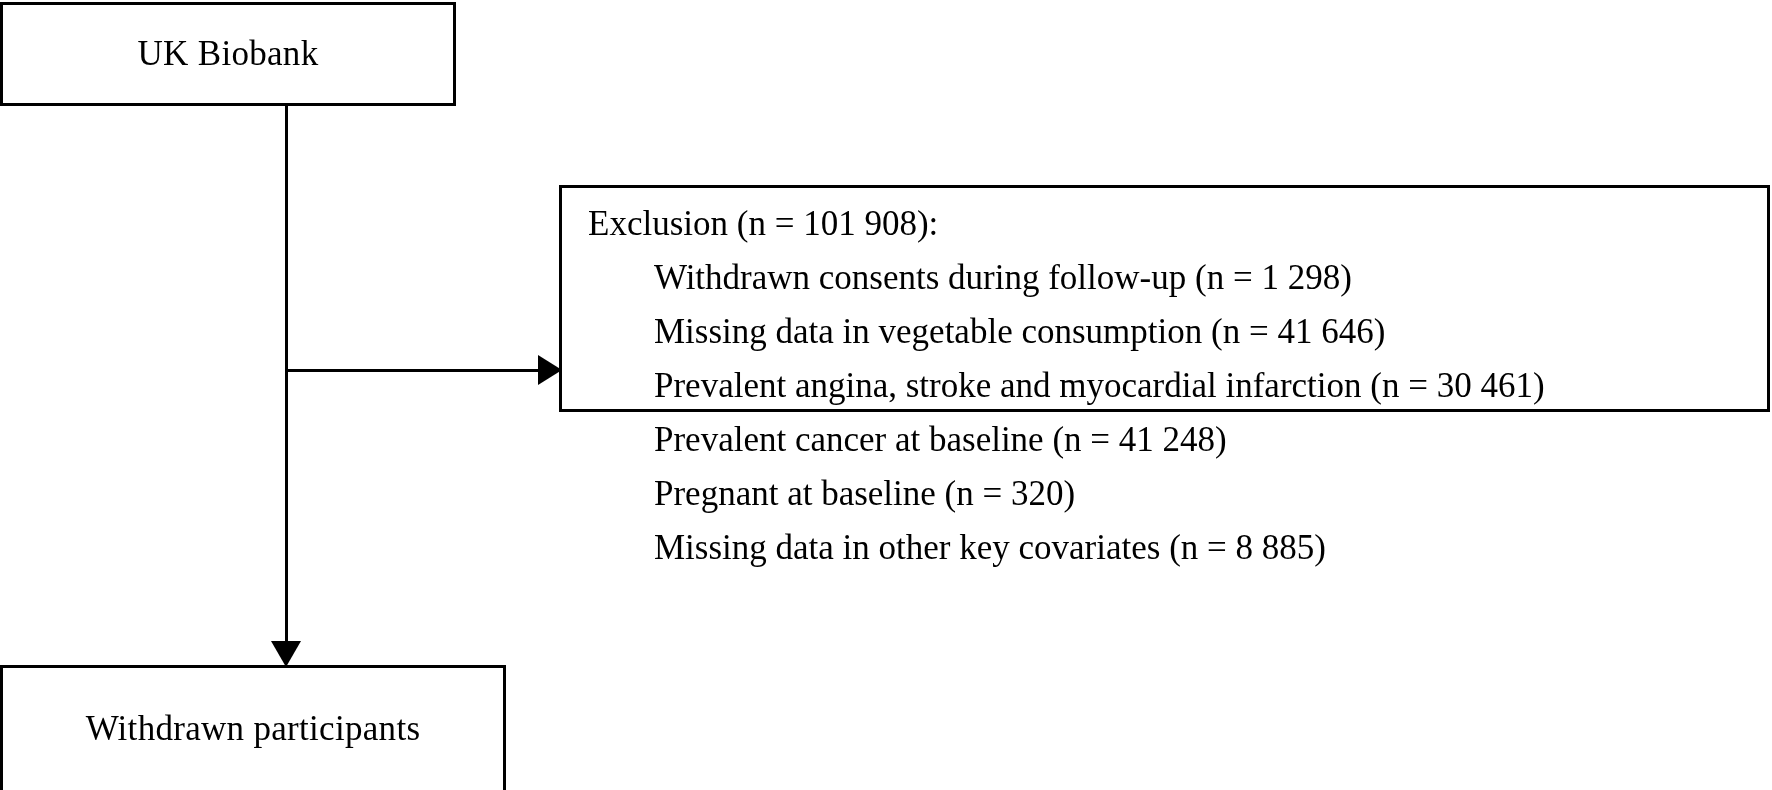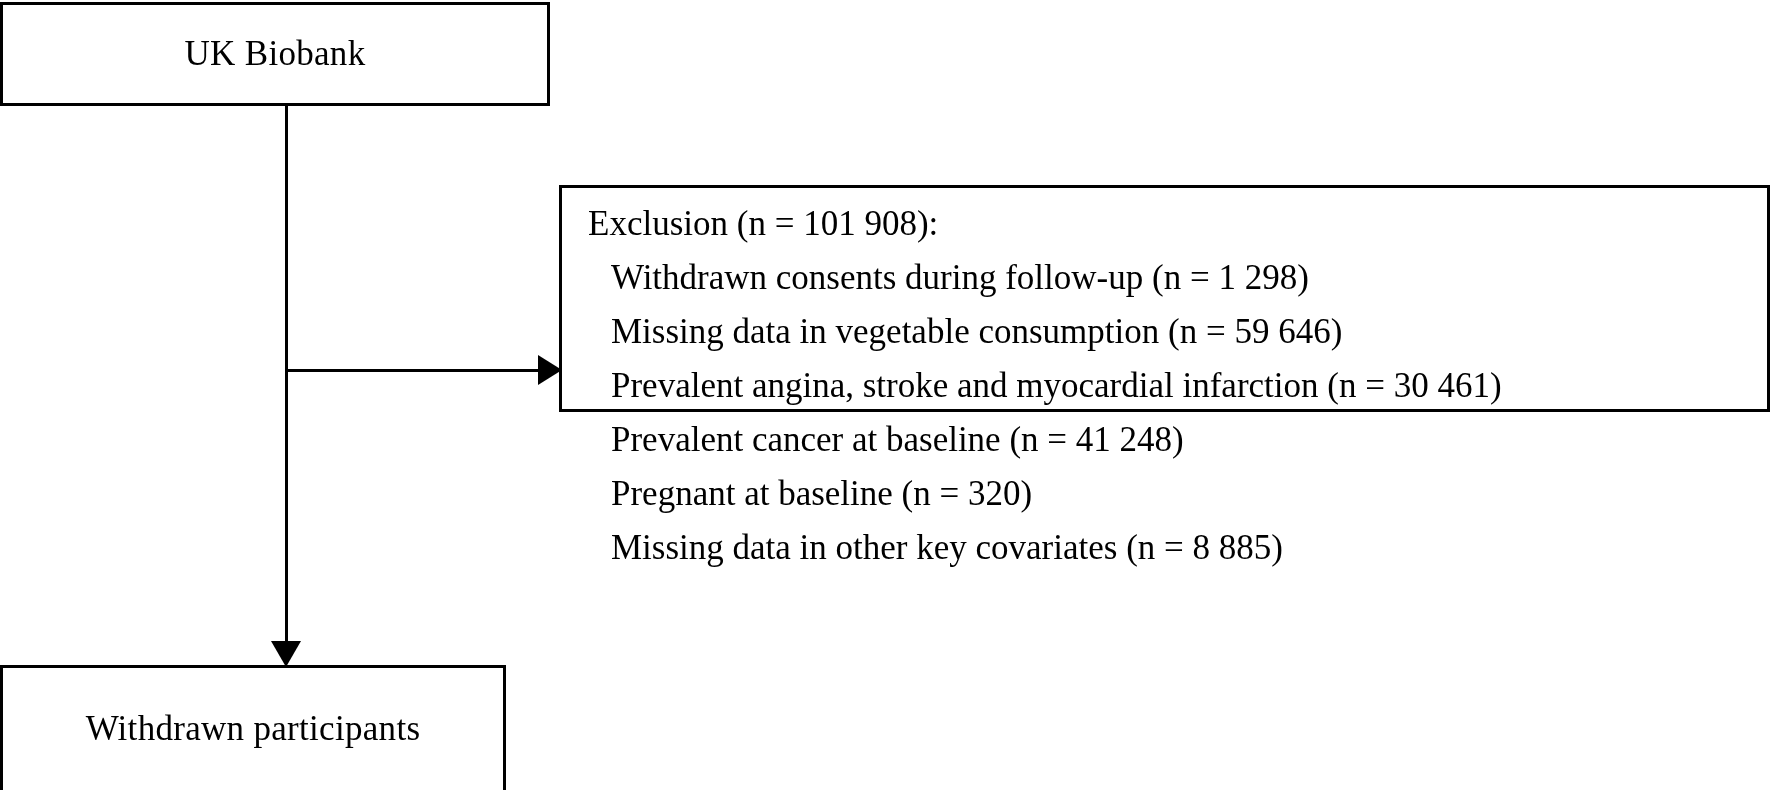--- a/index.html
+++ b/index.html
@@ -40,21 +40,21 @@
   .box-line {
     font-size: 35px;
     line-height: 1.32;
     letter-spacing: 0.3px;
     white-space: nowrap;
   }
 
   #box-uk-biobank {
     left: 0px;
     top: 2px;
-    width: 550px;
+    width: 456px;
     height: 104px;
   }
 
   #box-included {
     left: 0px;
     top: 665px;
     width: 506px;
     height: 128px;
   }
 
@@ -78,21 +78,21 @@
 
   .excl-list {
     margin: 0;
     padding: 0;
     list-style: none;
   }
 
   .excl-item {
     font-size: 35px;
     line-height: 1.0;
-    padding-left: 49px;
+    padding-left: 92px;
     margin-top: 19px;
     white-space: nowrap;
   }
 
   
   .conn {
     position: absolute;
     background: #000000;
     z-index: 1;
   }
@@ -148,21 +148,21 @@
   <div class="arrowhead" id="arrow-to-included"></div>
 
   <div class="box centered" id="box-uk-biobank">
     <div class="box-line">UK Biobank</div>
   </div>
 
   <div class="box" id="box-exclusion">
     <div class="excl-header">Exclusion (n = 101 908):</div>
     <ul class="excl-list">
       <li class="excl-item">Withdrawn consents during follow-up  (n = 1 298)</li>
-      <li class="excl-item">Missing data in vegetable consumption  (n = 59 646)</li>
+      <li class="excl-item">Missing data in vegetable consumption  (n = 41 646)</li>
       <li class="excl-item">Prevalent angina, stroke and myocardial infarction  (n = 30 461)</li>
       <li class="excl-item">Prevalent cancer at baseline (n = 41 248)</li>
       <li class="excl-item">Pregnant at baseline  (n = 320)</li>
       <li class="excl-item">Missing data in other key covariates  (n = 8 885)</li>
     </ul>
   </div>
 
   <div class="box centered" id="box-included">
     <div class="box-line">Withdrawn participants</div>
   </div>

